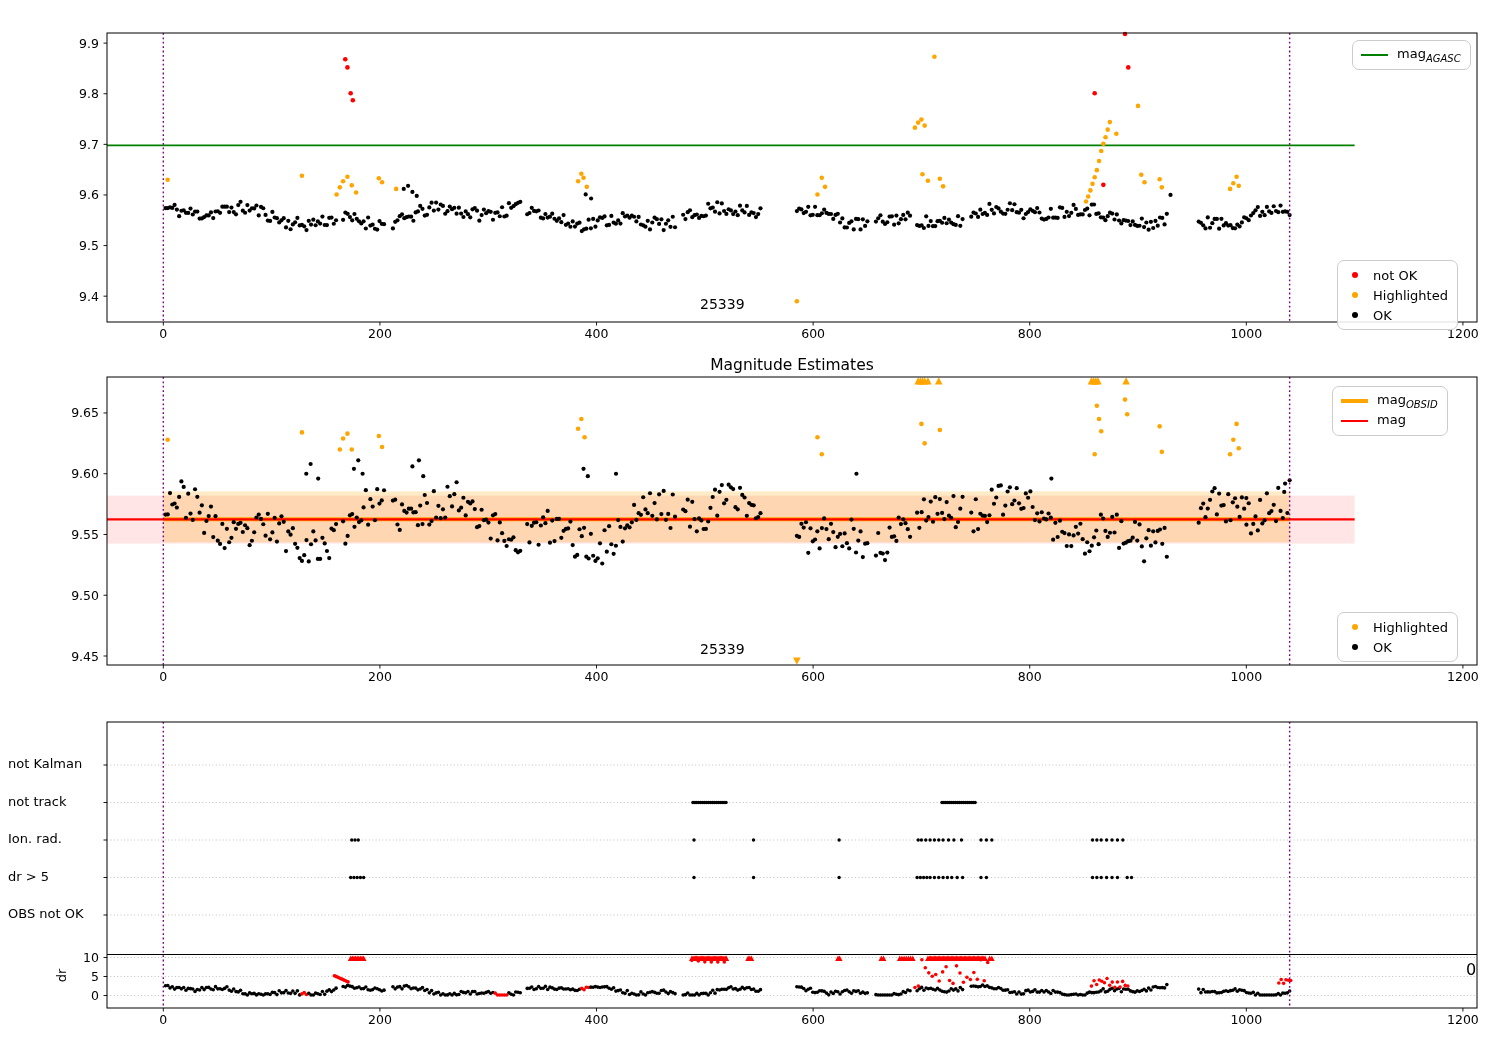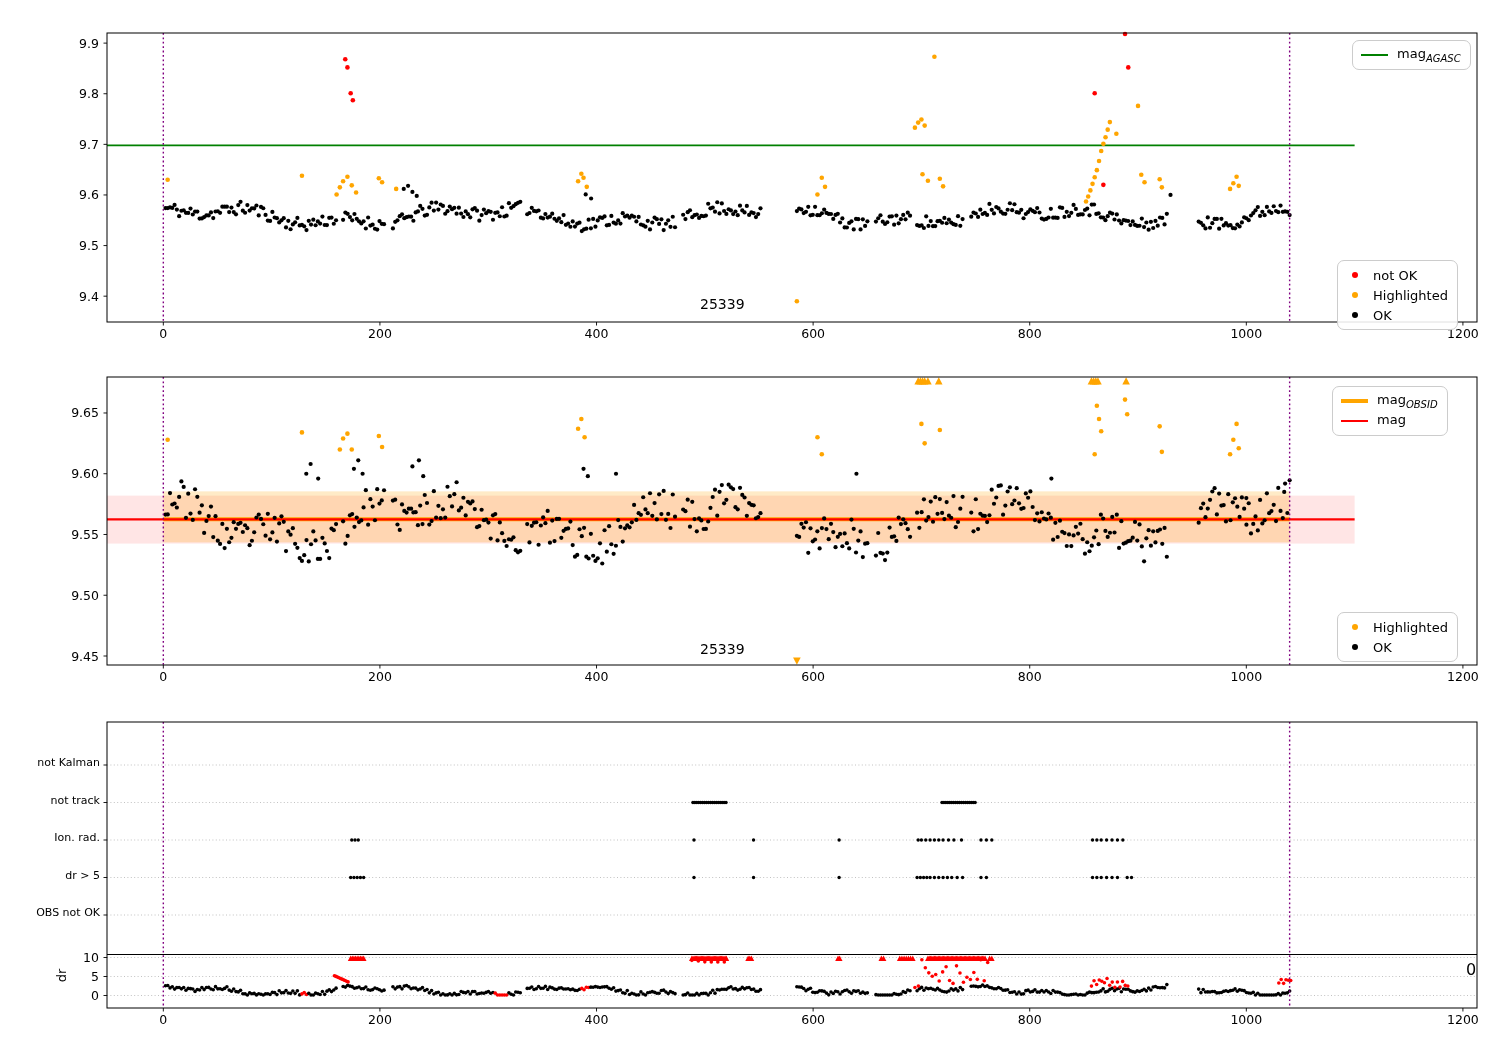--- a/index.html
+++ b/index.html
@@ -6,21 +6,21 @@
   #fig{position:relative;width:1500px;height:1050px;background:#fff;font-family:"DejaVu Sans",sans-serif;color:#000;overflow:hidden}
   #chart{position:absolute;left:0;top:0}
   .title{position:absolute;text-align:center;font-size:15.5px}
   .legend{position:absolute;background:rgba(255,255,255,.88);border:1px solid #ccc;border-radius:7px;padding:4px 9px 4px 5px;font-size:13px;white-space:nowrap}
   .lrow{display:flex;align-items:center;height:20px}
   .sw-dot{display:inline-block;width:6px;height:6px;border-radius:50%;margin:0 15px 0 9px;flex:0 0 auto}
   .sw-line{display:inline-block;width:27px;height:2.5px;margin:0 9px 0 3px;flex:0 0 auto}
   .sw-line.thick{height:4px}
   sub{font-style:italic;font-size:10px}
   .ann{position:absolute;font-size:14px}
-  .flag-label{position:absolute;left:0;width:100px;text-align:right;font-size:11px}
+  .flag-label{position:absolute;left:8px;width:100px;font-size:13px}
   .dr-label{position:absolute;font-size:13px;transform:rotate(-90deg)}
   .right0{position:absolute;font-size:16px}
 </style>
 </head>
 <body>
 
 <div id="fig">
   <svg id="chart" width="1500" height="1050">
       <line x1="107" y1="145.36077057793327" x2="1354.6205533596838" y2="145.36077057793327" stroke="#008000" stroke-width="1.8"></line>
       <circle cx="165.4822134387352" cy="208.03163039085692" r="2.1" fill="#000000"></circle>
@@ -1837,20 +1837,21 @@
       <line x1="813.1185770750989" y1="1008" x2="813.1185770750989" y2="1011.5" stroke="#000" stroke-width="0.9"></line>
       <text x="813.1185770750989" y="1024" text-anchor="middle" font-family="DejaVu Sans, sans-serif" font-size="12.5" fill="#000">600</text>
       <line x1="1029.7193675889328" y1="1008" x2="1029.7193675889328" y2="1011.5" stroke="#000" stroke-width="0.9"></line>
       <text x="1029.7193675889328" y="1024" text-anchor="middle" font-family="DejaVu Sans, sans-serif" font-size="12.5" fill="#000">800</text>
       <line x1="1246.3201581027668" y1="1008" x2="1246.3201581027668" y2="1011.5" stroke="#000" stroke-width="0.9"></line>
       <text x="1246.3201581027668" y="1024" text-anchor="middle" font-family="DejaVu Sans, sans-serif" font-size="12.5" fill="#000">1000</text>
       <line x1="1462.9209486166008" y1="1008" x2="1462.9209486166008" y2="1011.5" stroke="#000" stroke-width="0.9"></line>
       <text x="1462.9209486166008" y="1024" text-anchor="middle" font-family="DejaVu Sans, sans-serif" font-size="12.5" fill="#000">1200</text>
     </svg>
 
+  <div class="title" style="left:107px;top:356px;width:1370px">Magnitude Estimates</div>
 
   <div class="legend" style="left:1352px;top:40px">
     <div class="lrow">
       <span class="sw-line" style="background: rgb(0, 128, 0);"></span>
       <span><span>mag</span><sub>AGASC</sub></span>
     </div>
   </div>
   <div class="legend" style="left:1337px;top:260px">
     <div class="lrow">
       <span class="sw-dot" style="background: rgb(255, 0, 0);"></span>

